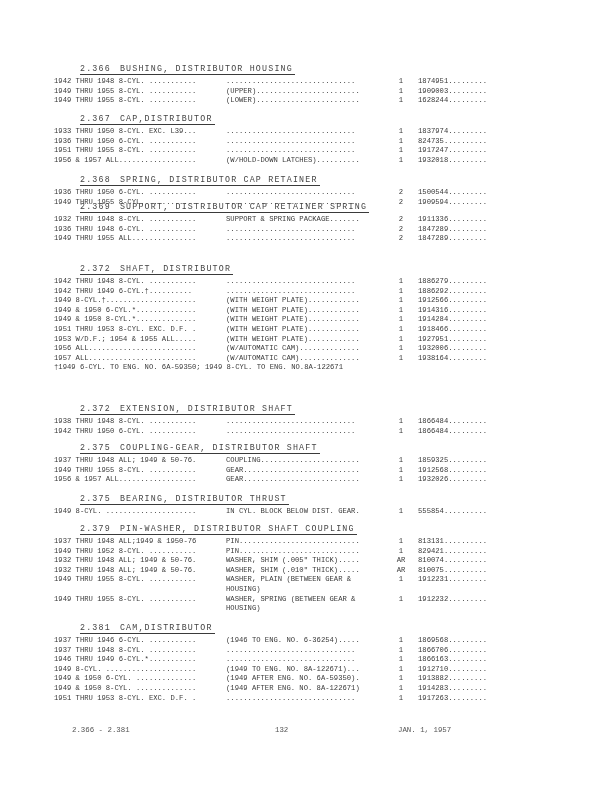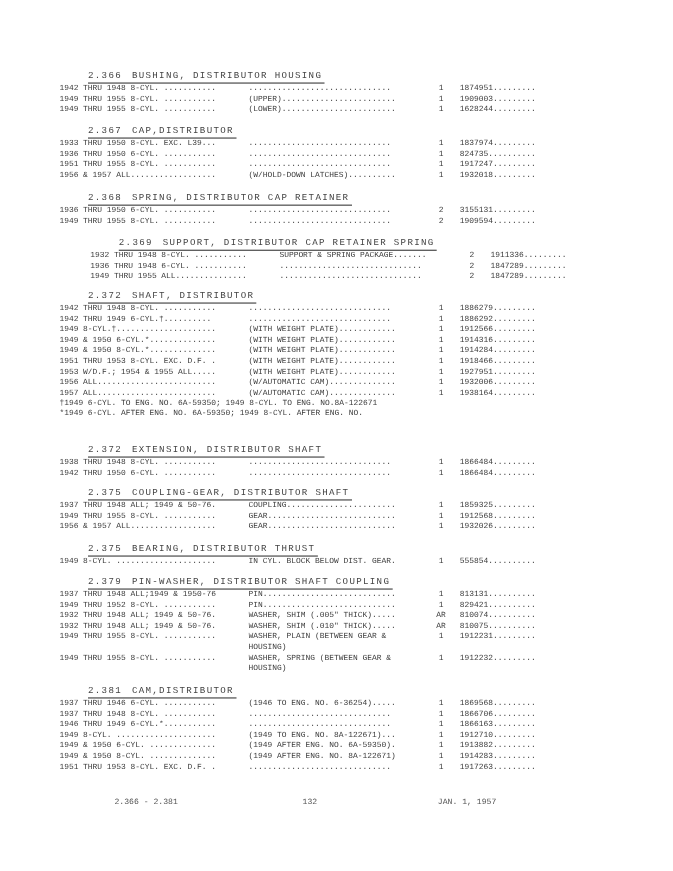--- a/index.html
+++ b/index.html
@@ -90,21 +90,21 @@
       white-space: nowrap;
     }
     .footer {
       position: absolute;
       top: 726px;
       left: 0;
       width: 612px;
       font-size: 7.4px;
       color: #555;
     }
-    .footer .range { position: absolute; left: 72px; margin-left: 32px; }
+    .footer .range { position: absolute; left: 72px; }
     .footer .pageno { position: absolute; left: 275px; }
     .footer .date { position: absolute; left: 398px; }
   </style>
 </head>
 <body>
 
 <div class="page">
 
   <div class="section" style="top:58px;">
     <div class="section-title"><span class="num">2.366</span><span>BUSHING, DISTRIBUTOR HOUSING</span></div>
@@ -160,32 +160,32 @@
     </div>
   </div>
 
   <div class="section" style="top:169px;">
     <div class="section-title"><span class="num">2.368</span><span>SPRING, DISTRIBUTOR CAP RETAINER</span></div>
     <div class="rows">
       <div class="row">
           <span class="app">1936 THRU 1950 6-CYL. ...........</span>
           <span class="desc">..............................</span>
           <span class="qty">2</span>
-          <span class="part">3155131.........</span>
+          <span class="part">1500544.........</span>
         </div>
       <div class="row">
           <span class="app">1949 THRU 1955 8-CYL. ...........</span>
           <span class="desc">..............................</span>
           <span class="qty">2</span>
           <span class="part">1909594.........</span>
         </div>
     </div>
   </div>
 
-  <div class="section" style="top:210px;margin-left:28px;">
+  <div class="section" style="top:196px;">
     <div class="section-title"><span class="num">2.369</span><span>SUPPORT, DISTRIBUTOR CAP RETAINER SPRING</span></div>
     <div class="rows">
       <div class="row">
           <span class="app">1932 THRU 1948 8-CYL. ...........</span>
           <span class="desc">SUPPORT &amp; SPRING PACKAGE.......</span>
           <span class="qty">2</span>
           <span class="part">1911336.........</span>
         </div>
       <div class="row">
           <span class="app">1936 THRU 1948 6-CYL. ...........</span>
@@ -254,21 +254,20 @@
           <span class="part">1932006.........</span>
         </div>
       <div class="row">
           <span class="app">1957 ALL.........................</span>
           <span class="desc">(W/AUTOMATIC CAM)..............</span>
           <span class="qty">1</span>
           <span class="part">1938164.........</span>
         </div>
     </div>
     <div class="footnote">†1949 6-CYL. TO ENG. NO. 6A-59350; 1949 8-CYL. TO ENG. NO.8A-122671</div>
-    <div class="footnote">*1949 6-CYL. AFTER ENG. NO. 6A-59350; 1949 8-CYL. AFTER ENG. NO.</div>
   </div>
 
   <div class="section" style="top:398px;">
     <div class="section-title"><span class="num">2.372</span><span>EXTENSION, DISTRIBUTOR SHAFT</span></div>
     <div class="rows">
       <div class="row">
           <span class="app">1938 THRU 1948 8-CYL. ...........</span>
           <span class="desc">..............................</span>
           <span class="qty">1</span>
           <span class="part">1866484.........</span>

